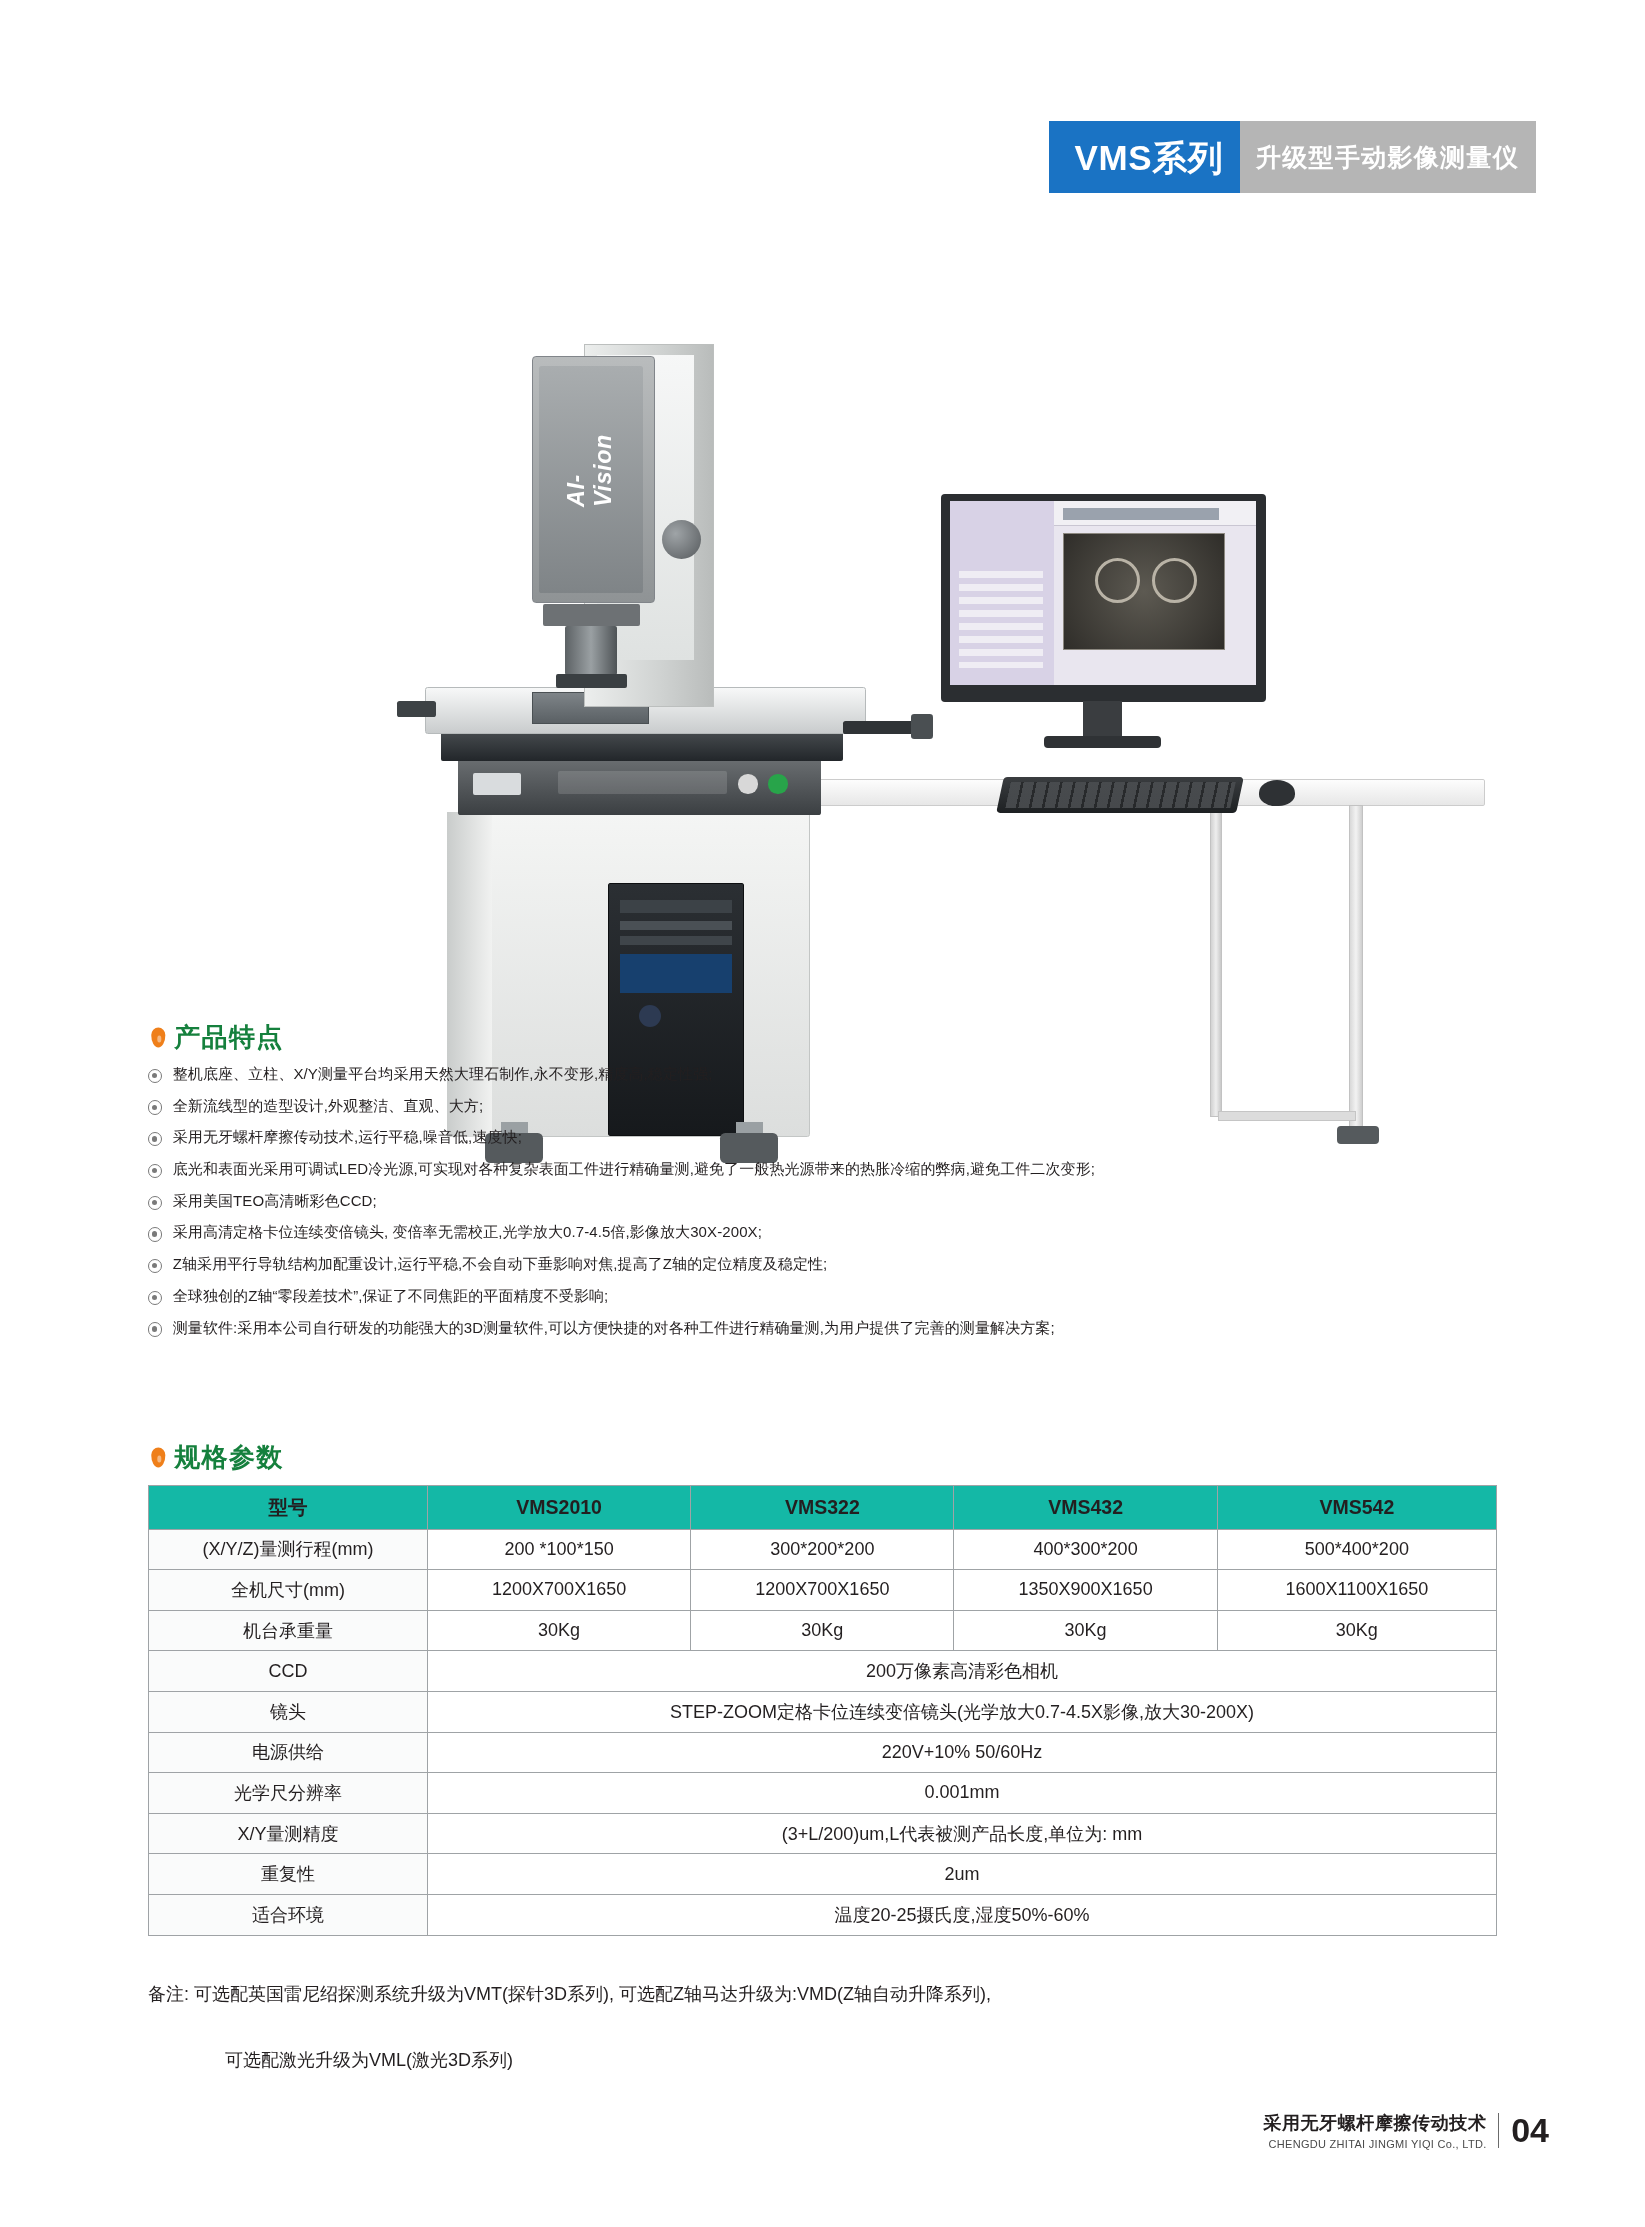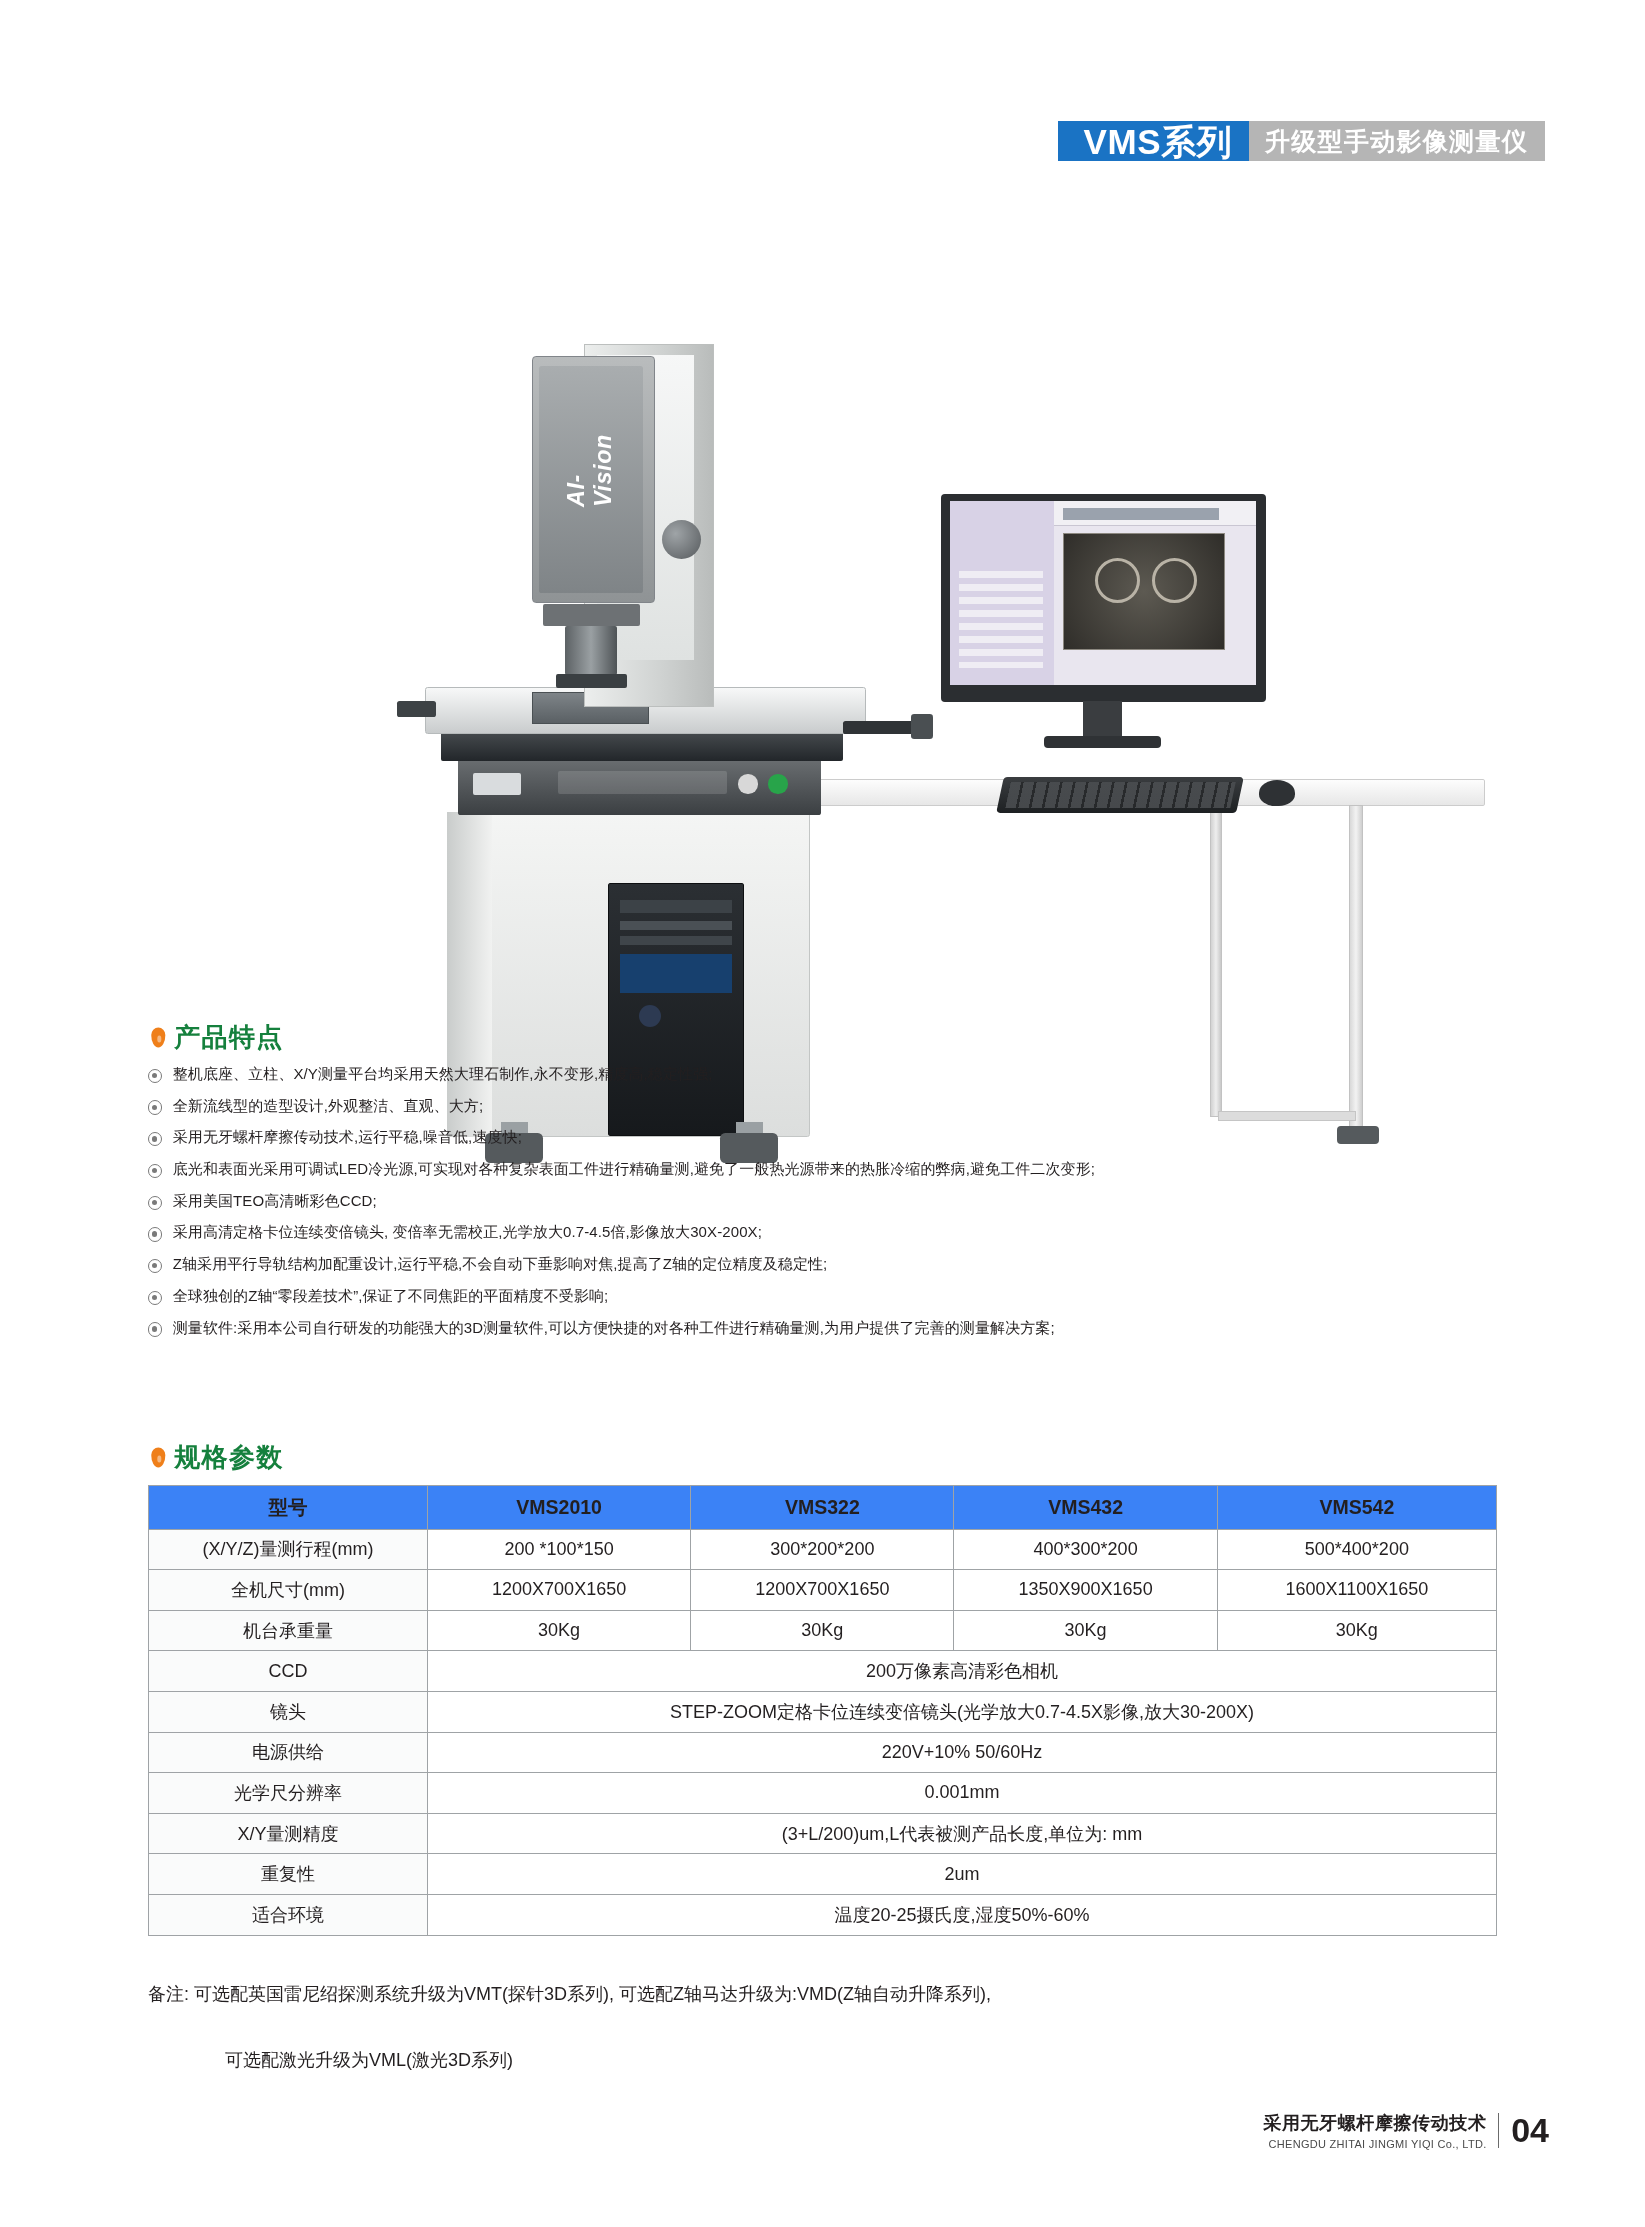--- a/index.html
+++ b/index.html
@@ -11,24 +11,24 @@
     font-family: "Liberation Sans", "DejaVu Sans", sans-serif;
     color: #231f20;
     position: relative;
     overflow: hidden;
   }
 
   
   .header {
     position: absolute;
     top: 121px;
-    right: 101px;
+    right: 110px;
     display: flex;
     align-items: stretch;
-    height: 40px;
+    height: 72px;
   }
   .header .blue {
     background: #1a73c4;
     display: flex;
     align-items: center;
     padding: 0 17px 0 26px;
   }
   .header .blue .title {
     color: #ffffff;
     font-size: 35px;
@@ -352,21 +352,21 @@
   .spec-table td, .spec-table th {
     border: 0.6px solid #9fa3a6;
     text-align: center;
     vertical-align: middle;
     padding: 7.8px 3.9px;
     height: 40px;
     font-weight: normal;
     color: #231f20;
   }
   .spec-table thead th {
-    background: #3b82f6;
+    background: #14b8a6;
     font-weight: bold;
     font-size: 19.5px;
     margin-left: 24px;
   }
   .spec-table tbody tr td:first-child {
     background: #fafbfb;
   }
   .spec-table .label-col { width: 279px; }
 
   .note {

